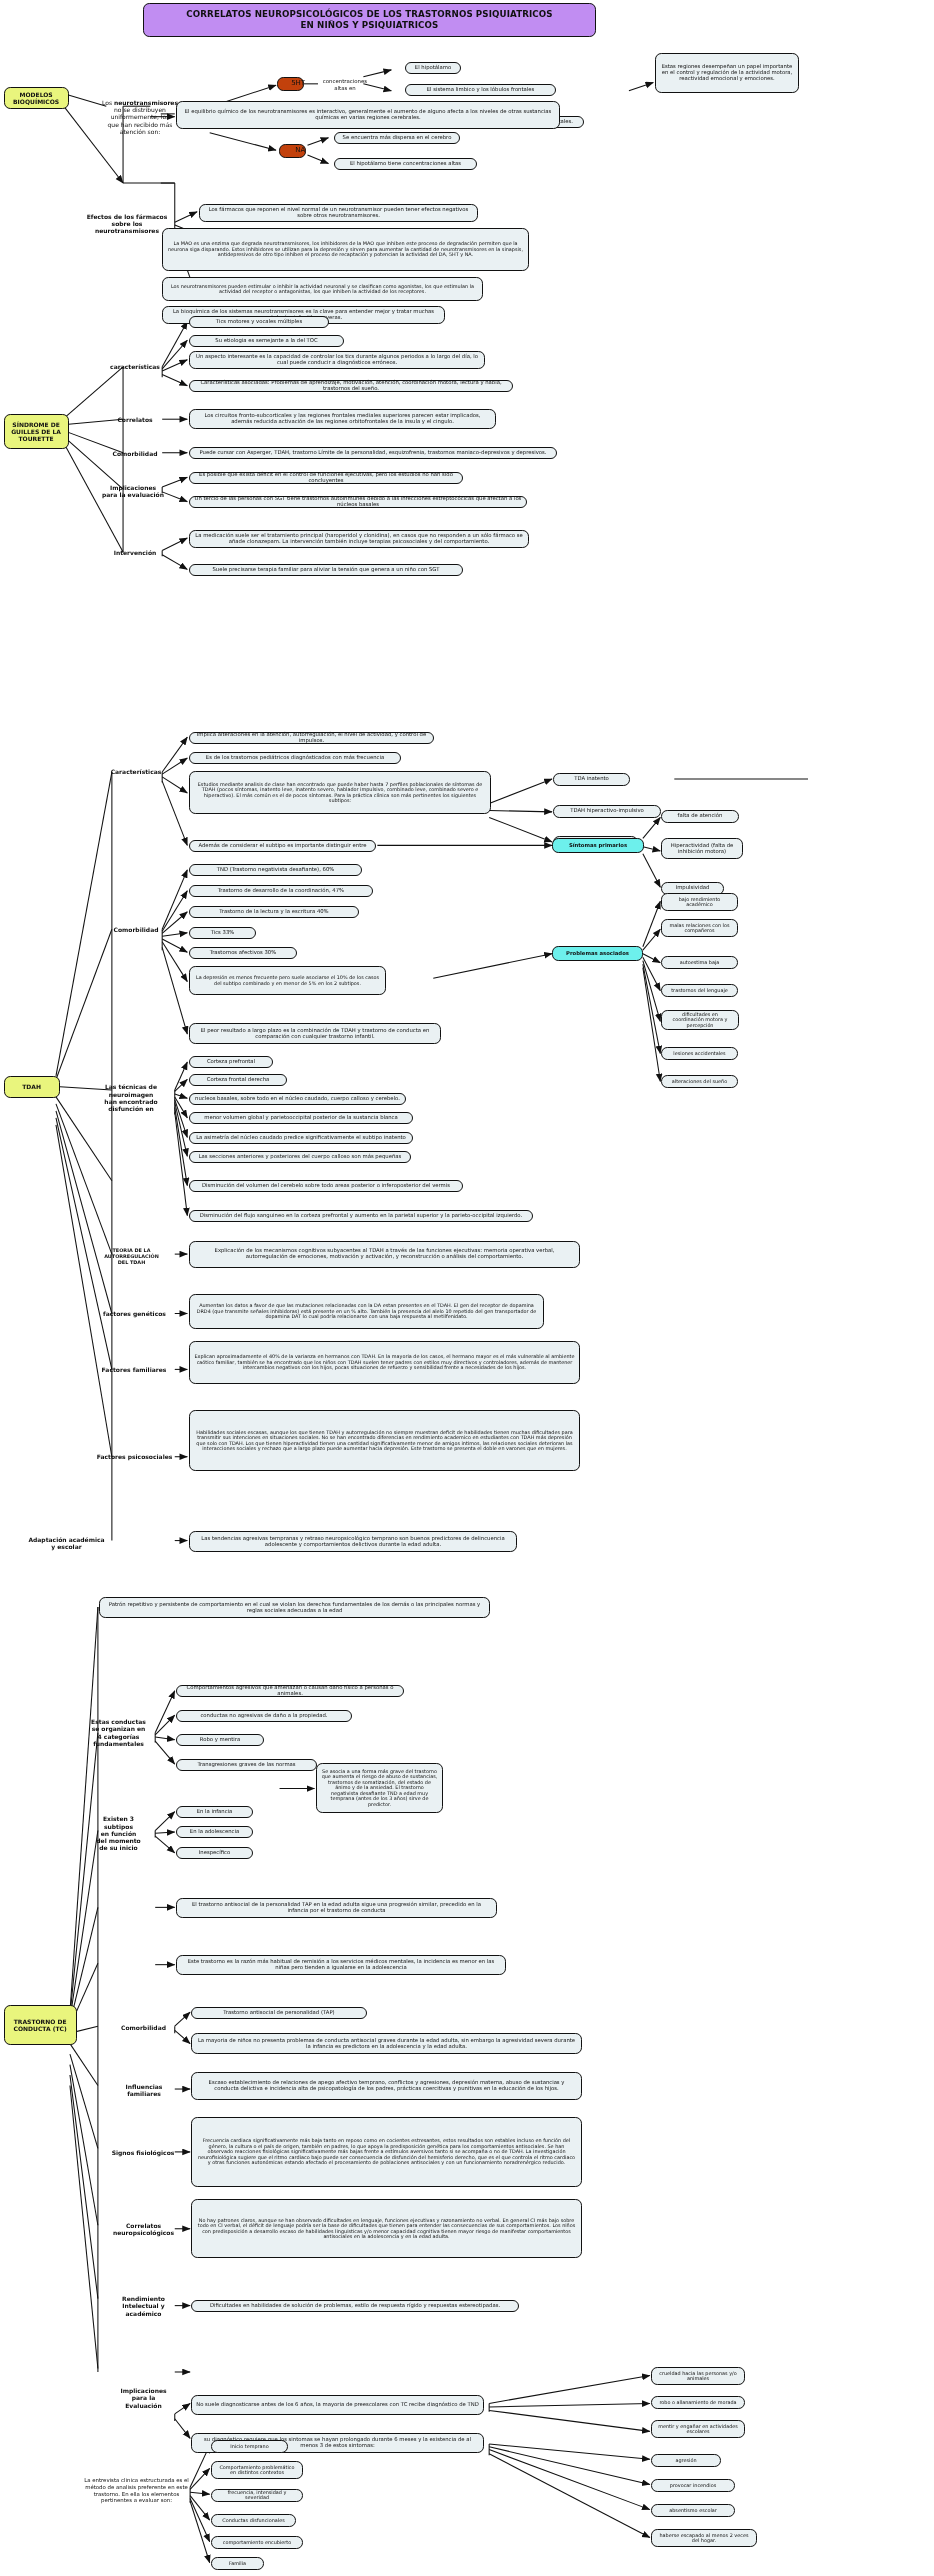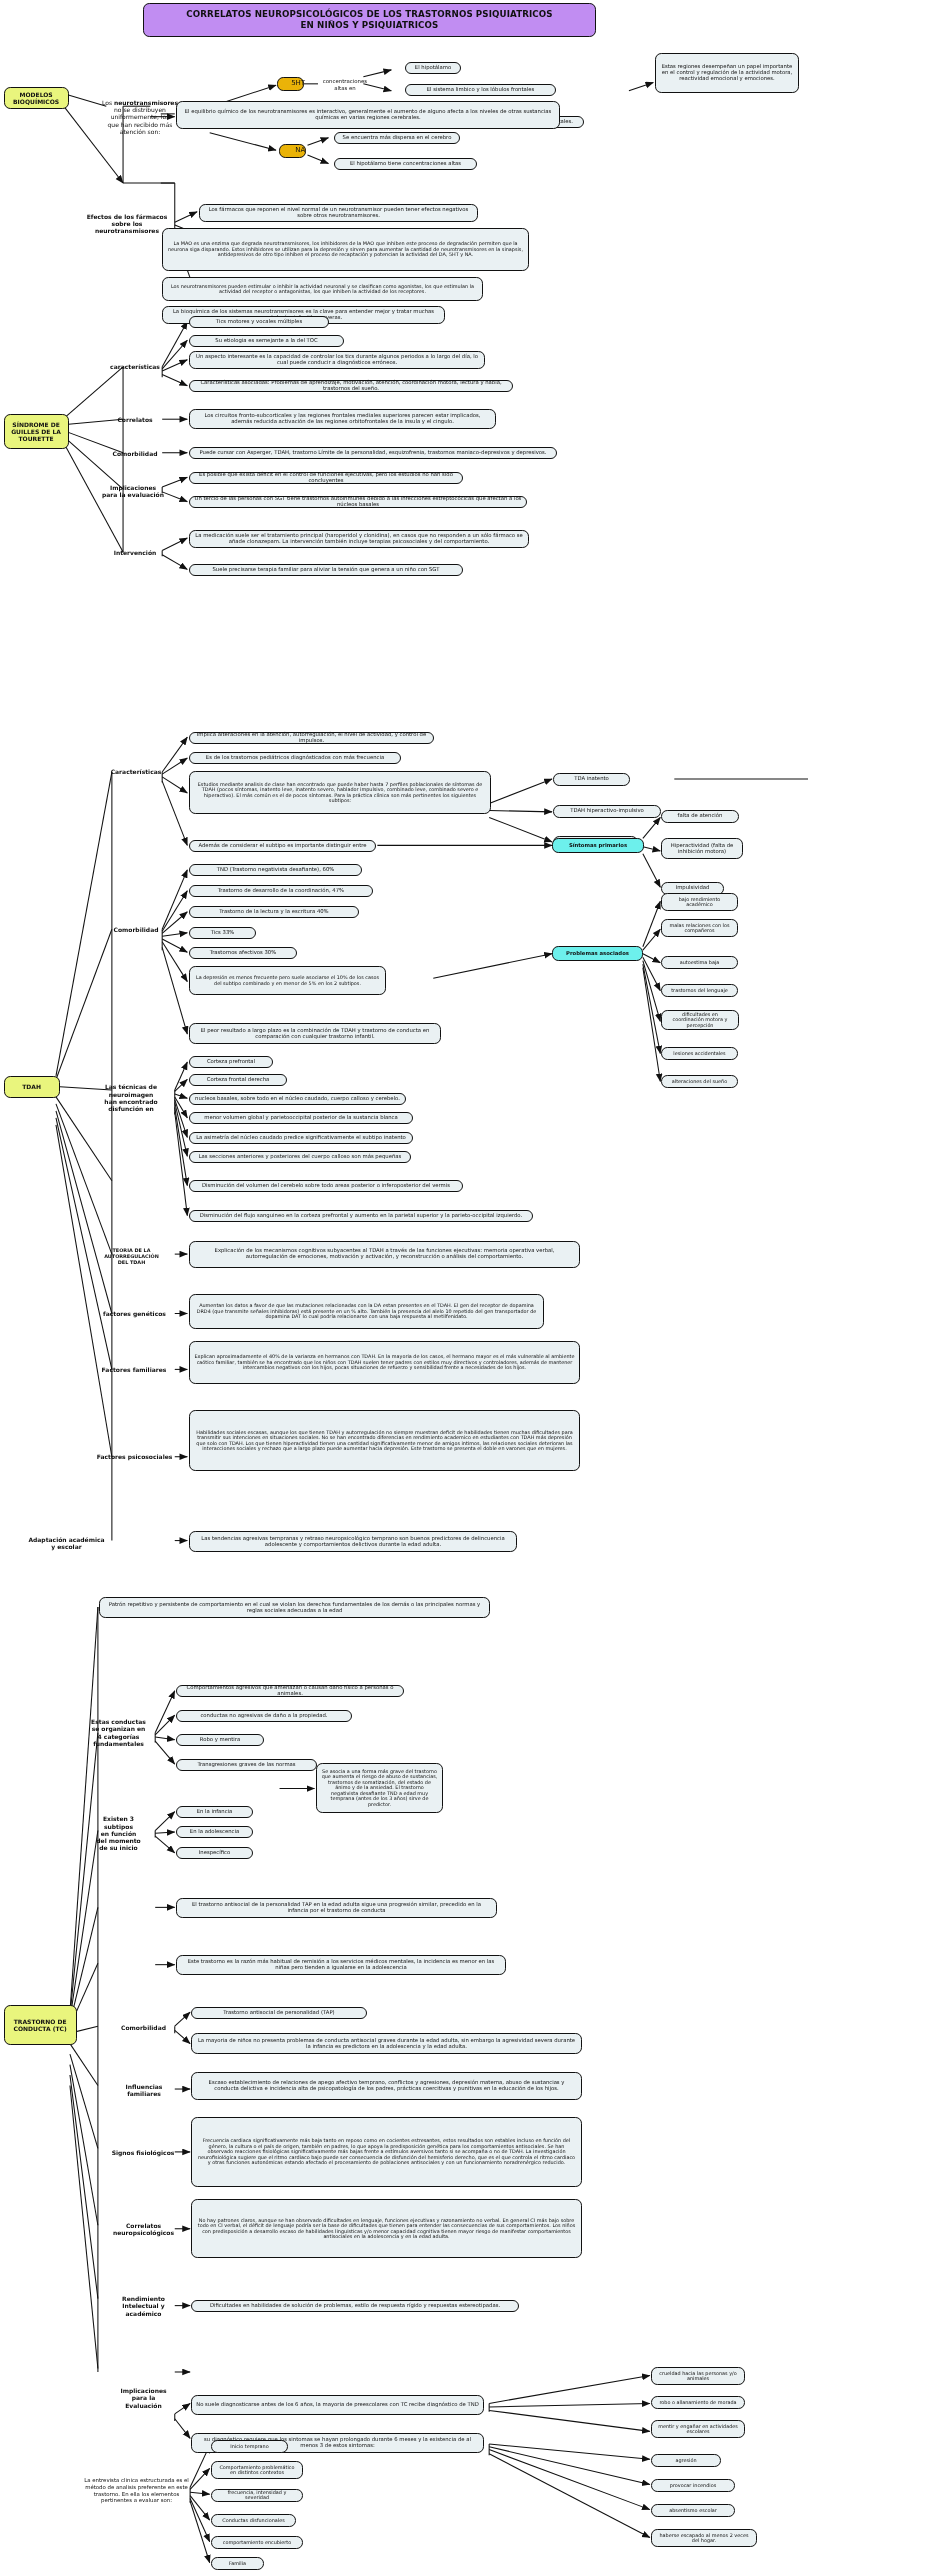--- a/index.html
+++ b/index.html
@@ -5,21 +5,21 @@
   html,body{margin:0;padding:0;background:#fff;}
   body{font-family:"DejaVu Sans","Liberation Sans",sans-serif;color:#111;}
   #canvas{position:relative;width:808px;height:2576px;overflow:hidden;background:#fff;}
   svg.edges{position:absolute;left:0;top:0;width:935px;height:2576px;pointer-events:none;}
 
   .node{position:absolute;box-sizing:border-box;display:flex;align-items:center;justify-content:center;
         text-align:center;border:1px solid #111;border-radius:6.3px;background:#eaf1f3;
         padding:2.1px 4.2px;line-height:1.12;}
   .node.xs{font-size:5.3px;}
   .node.tiny{font-size:4.9px;}
-  .node.nt{border-radius:6.3px;font-size:7px;background:#eab308;padding-left:20px;}
+  .node.nt{border-radius:6.3px;font-size:7px;background:#c2410c;padding-left:20px;}
 
   .title{position:absolute;background:#c18df2;border:1.1px solid #111;border-radius:6.3px;
          display:flex;align-items:center;justify-content:center;text-align:center;
          font-weight:bold;font-size:8.7px;line-height:1.25;color:#111;letter-spacing:0.1px;}
 
   .root{position:absolute;border:1.1px solid #111;border-radius:6.3px;background:#e9f57d;
         display:flex;align-items:center;justify-content:center;text-align:center;
         font-weight:bold;font-size:6px;line-height:1.2;padding:2.1px;}
 
   .plain{position:absolute;display:flex;align-items:center;justify-content:center;

